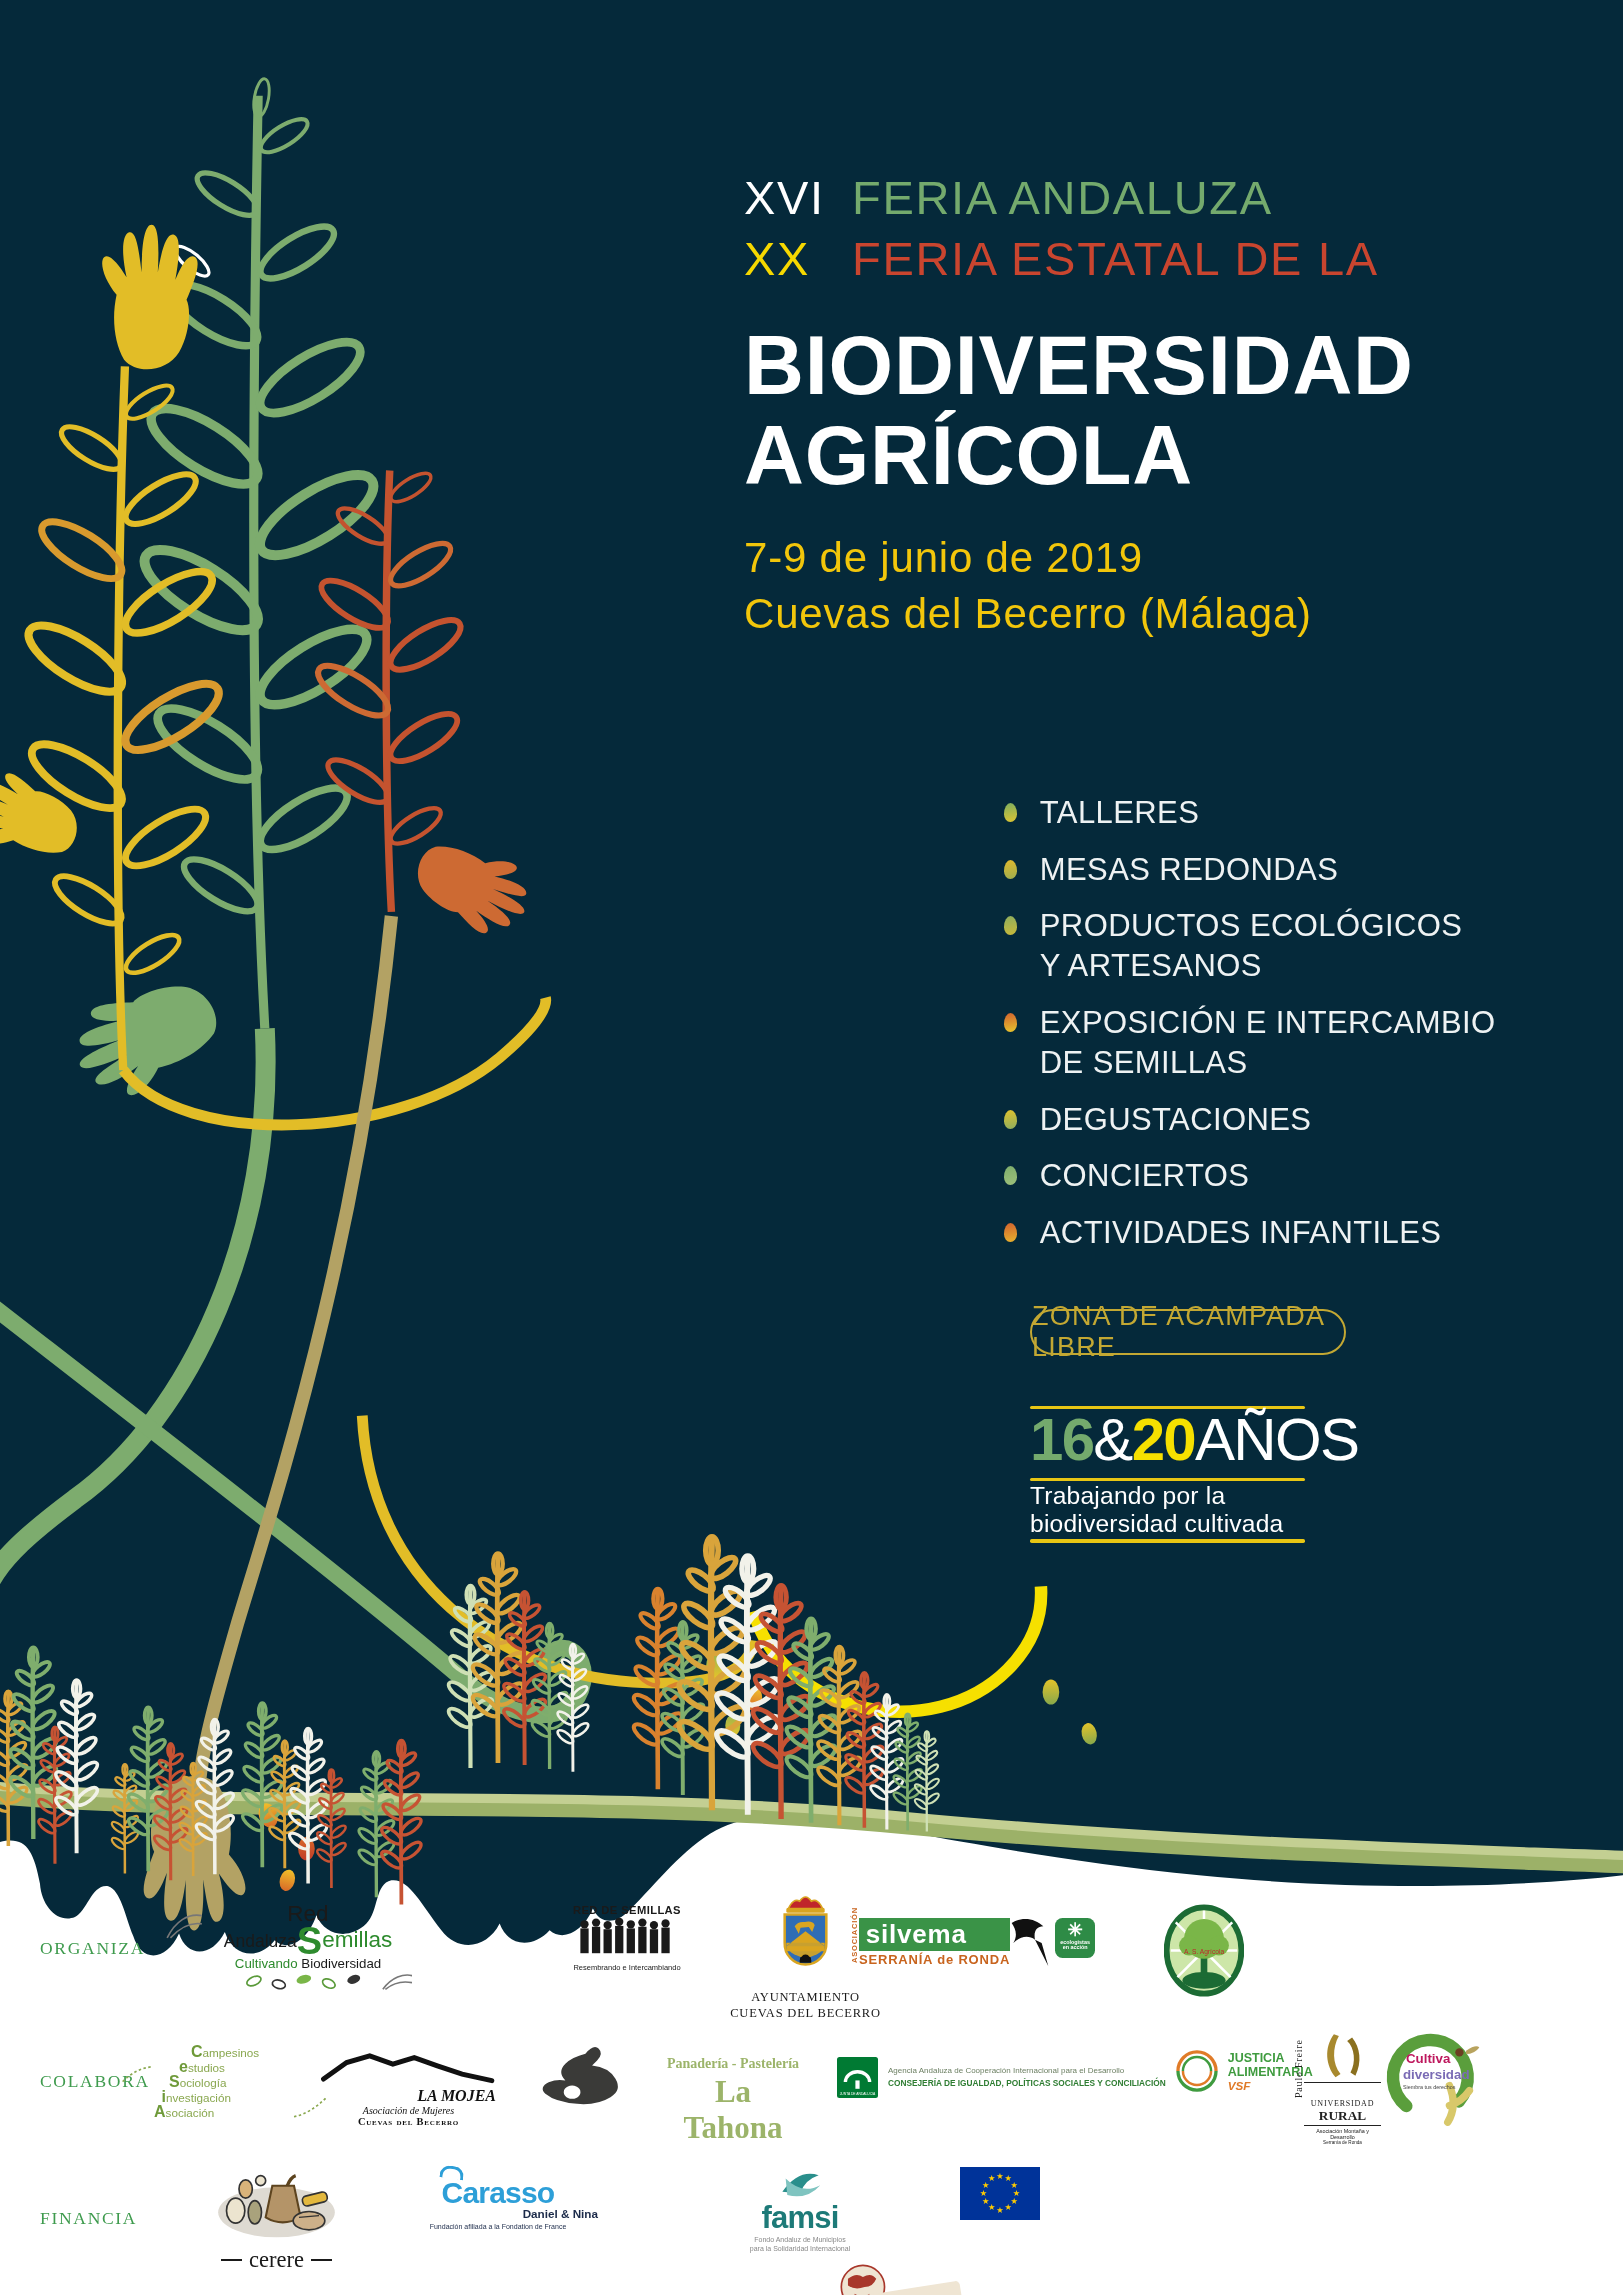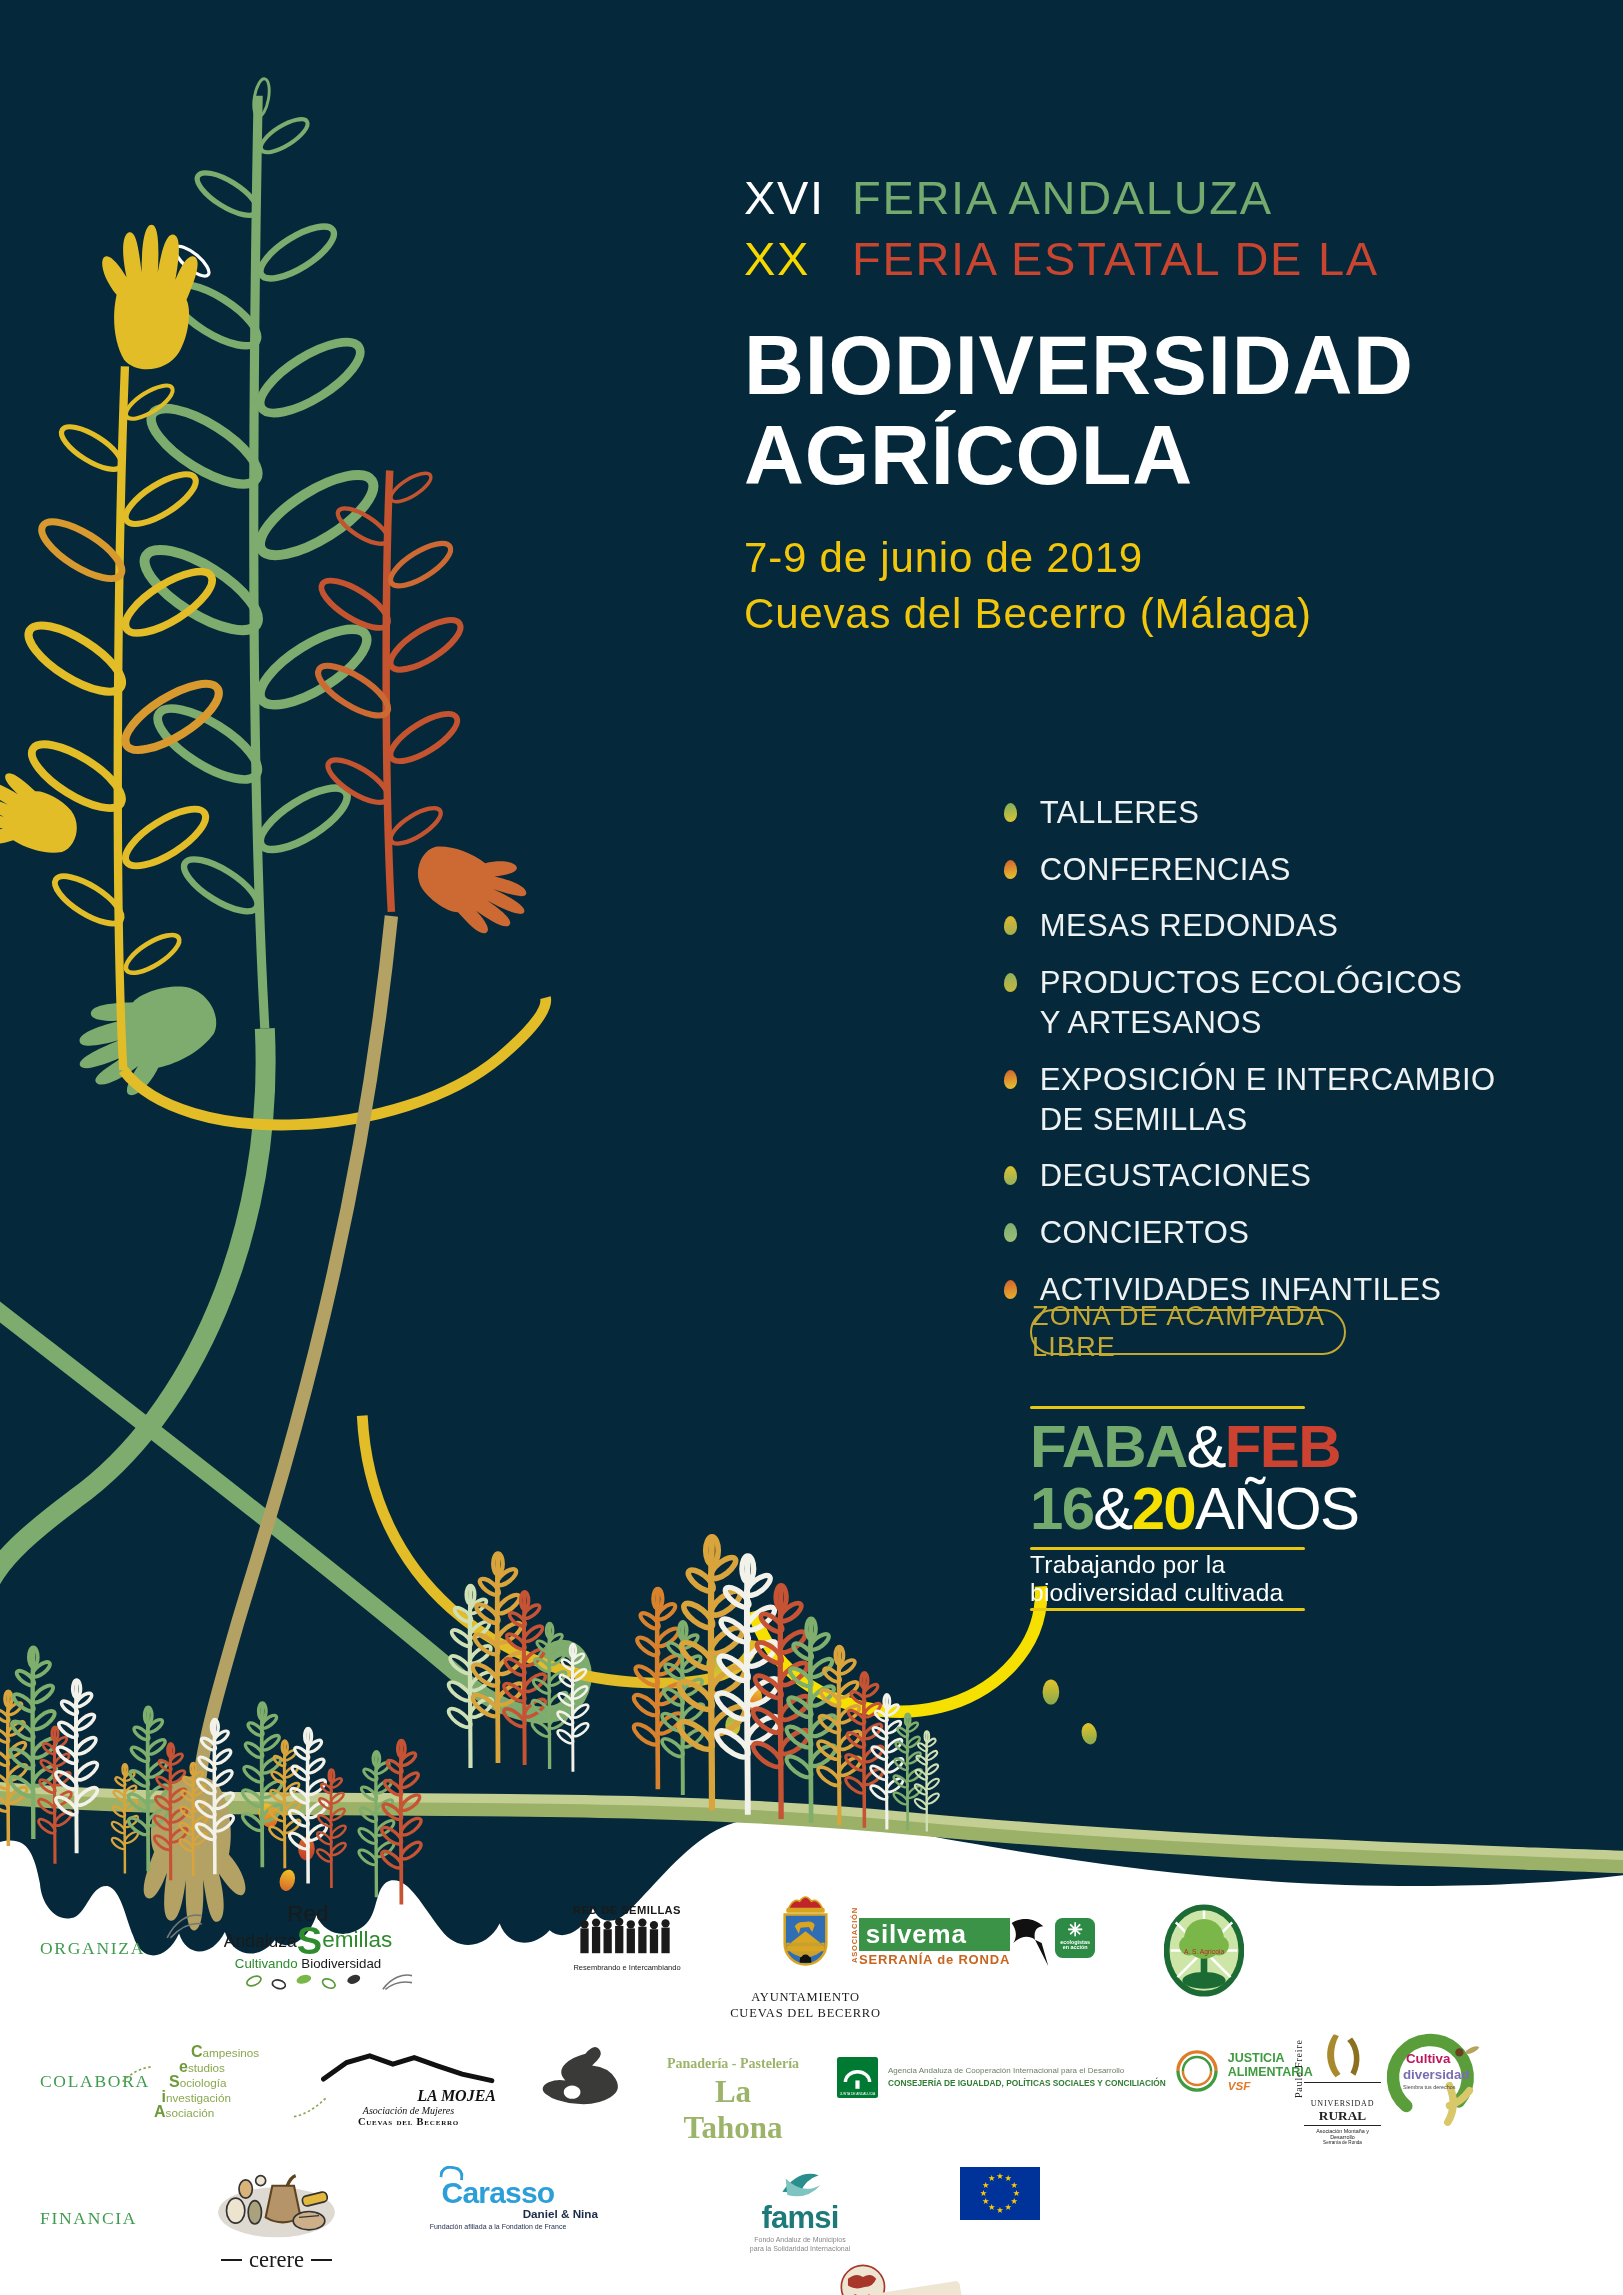--- a/index.html
+++ b/index.html
@@ -323,38 +323,34 @@
     <div class="big">
       <div>BIODIVERSIDAD</div>
       <div>AGRÍCOLA</div>
     </div>
     <div class="date">7-9 de junio de 2019</div>
     <div class="loc">Cuevas del Becerro (Málaga)</div>
   </header>
 
   <ul class="activities">
     <li><span class="seed s1"></span><span>TALLERES</span></li>
-    <li><span class="seed s2"></span><span>CONFERENCIAS</span></li>
     <li><span class="seed s3"></span><span>MESAS REDONDAS</span></li>
     <li><span class="seed s4"></span><span>PRODUCTOS ECOLÓGICOS
 Y ARTESANOS</span></li>
     <li><span class="seed s5"></span><span>EXPOSICIÓN E INTERCAMBIO
 DE SEMILLAS</span></li>
     <li><span class="seed s6"></span><span>DEGUSTACIONES</span></li>
     <li><span class="seed s7"></span><span>CONCIERTOS</span></li>
     <li><span class="seed s8"></span><span>ACTIVIDADES INFANTILES</span></li>
   </ul>
 
   <div class="badge">ZONA DE ACAMPADA LIBRE</div>
 
   <div class="anniv">
     <div class="rule"></div>
-    <div class="anniv-l1">
-      <span class="g">FABA</span><span class="w">&amp;</span><span class="r">FEB</span>
-    </div>
     <div class="anniv-l2">
       <span class="g">16</span><span class="w">&amp;</span><span class="y">20</span><span class="w">AÑOS</span>
     </div>
     <div class="rule"></div>
     <div class="anniv-tag">Trabajando por la biodiversidad cultivada</div>
     <div class="rule"></div>
   </div>
 
   <div class="sp-label" style="top:1938px">ORGANIZA</div>
   <div class="sp-label" style="top:2071px">COLABORA</div>

